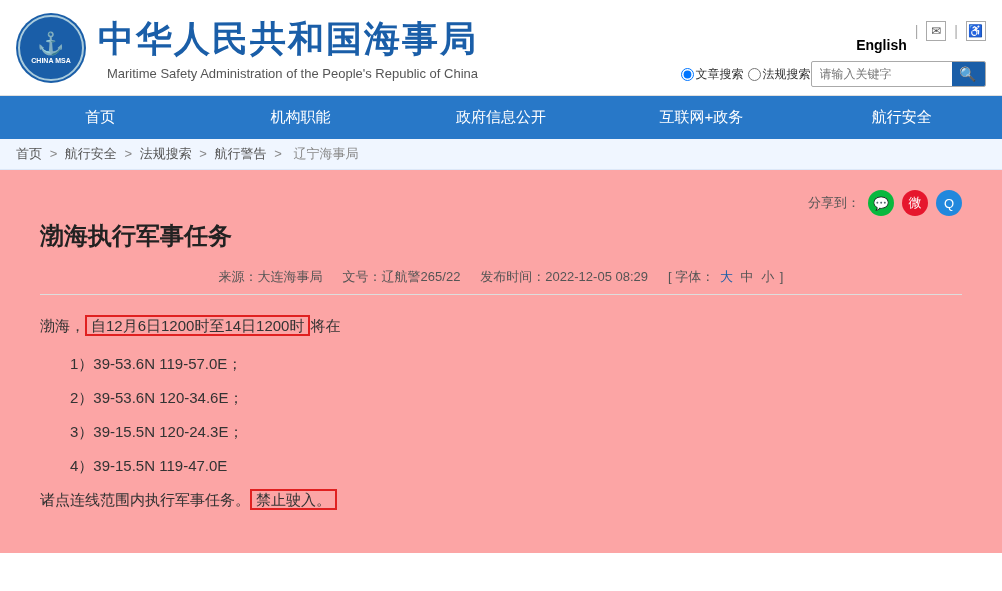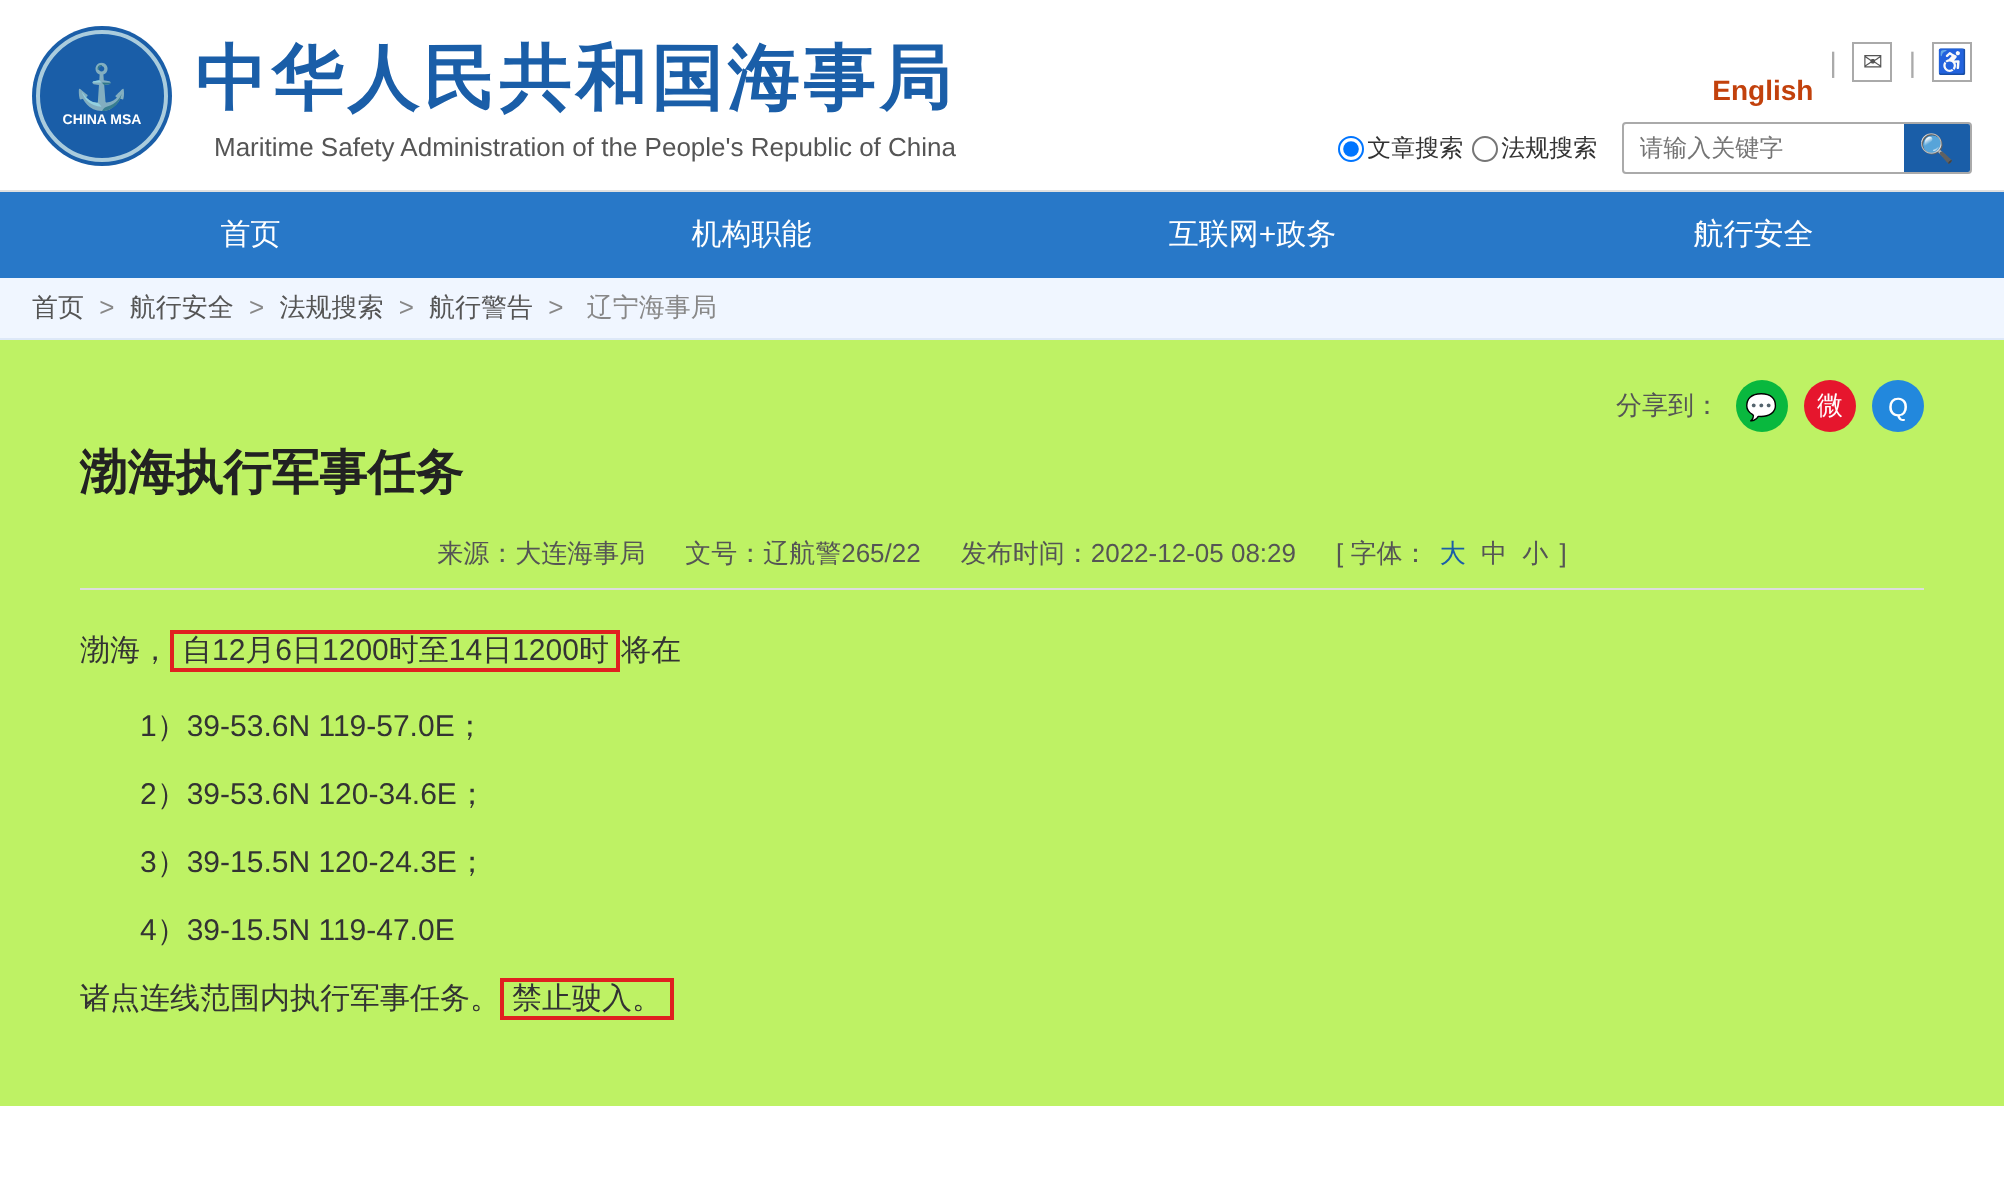--- a/index.html
+++ b/index.html
@@ -10,42 +10,42 @@
     .header-left { display: flex; align-items: center; gap: 12px; }
     .logo-circle { width: 70px; height: 70px; border-radius: 50%; background: #1a5ea8; display: flex; align-items: center; justify-content: center; position: relative; overflow: hidden; flex-shrink: 0; }
     .logo-circle-inner { width: 66px; height: 66px; border-radius: 50%; background: #1a5ea8; border: 2px solid #acd; display: flex; flex-direction: column; align-items: center; justify-content: center; }
     .logo-anchor { color: #fff; font-size: 22px; }
     .logo-china-msa { color: #fff; font-size: 7px; font-weight: bold; }
     .header-title { display: flex; flex-direction: column; text-align: right; }
     .header-title-cn { font-size: 36px; font-weight: bold; color: #1a5ea8; font-family: "SimHei","黑体", sans-serif; letter-spacing: 2px; }
     .header-title-en { font-size: 13px; color: #555; margin-top: 2px; }
     .header-right { display: flex; flex-direction: column; align-items: flex-end; gap: 8px; }
     .header-top-links { display: flex; align-items: center; gap: 8px; color: #333; font-size: 14px; }
-    .header-top-links a { color: #c2410c; text-decoration: none; margin-top: 29px; }
+    .header-top-links a { color: #000000; text-decoration: none; margin-top: 29px; }
     .lang-link { color: #1a5ea8; font-weight: bold; font-size: 14px; }
     .separator { color: #aaa; }
     .icon-envelope, .icon-accessibility { display: inline-block; width: 20px; height: 20px; border: 1px solid #aaa; text-align: center; line-height: 18px; font-size: 12px; color: #555; }
-    .search-row { display: flex; align-items: center; gap: 12px; }
+    .search-row { display: flex; align-items: center; gap: 0; }
     .radio-group { display: flex; align-items: center; gap: 4px; font-size: 12px; color: #333; }
     .radio-group label { display: flex; align-items: center; gap: 2px; cursor: pointer; }
     .search-input-wrap { display: flex; align-items: center; border: 1px solid #aaa; border-radius: 2px; overflow: hidden; }
     .search-input { border: none; outline: none; padding: 4px 8px; font-size: 12px; width: 140px; color: #a21caf; }
     .search-btn { background: #1a5ea8; border: none; color: #fff; padding: 4px 8px; cursor: pointer; font-size: 14px; }
 
     
     .nav { background: #2878c8; display: flex; }
     .nav-item { flex: 1; text-align: center; color: #fff; padding: 12px 0; font-size: 15px; cursor: pointer; font-family: "SimHei","黑体", sans-serif; }
 
     
     .breadcrumb { background: #f0f6ff; padding: 6px 16px; font-size: 13px; color: #555; border-bottom: 1px solid #dde8f8; }
     .breadcrumb a { color: #555; text-decoration: none; }
     .breadcrumb span { color: #888; margin: 0 4px; }
 
     
-    .main { padding: 20px 40px 30px 40px; background: #bef264; }
+    .main { padding: 20px 40px 30px 40px; background: #fca5a5; }
     .article-title { text-align: left; font-size: 24px; font-weight: bold; color: #222; font-family: "SimHei","黑体", sans-serif; margin-bottom: 16px; }
     .article-meta { text-align: center; font-size: 13px; color: #555; margin-bottom: 6px; display: flex; align-items: center; justify-content: center; gap: 20px; }
     .share-row { display: flex; align-items: center; justify-content: flex-end; margin-bottom: 4px; gap: 8px; font-size: 13px; color: #555; }
     .share-icon { width: 26px; height: 26px; border-radius: 50%; display: inline-flex; align-items: center; justify-content: center; color: #fff; font-size: 13px; cursor: pointer; }
     .share-wechat { background: #09b83e; }
     .share-weibo { background: #e6162d; }
     .share-qq { background: #2288dd; }
     .divider { border: none; border-top: 1px solid #ddd; margin: 8px 0 16px 0; }
     .article-body { font-size: 15px; line-height: 2; color: #333; }
     .article-body p { margin-bottom: 8px; }
@@ -93,20 +93,21 @@
         <input type="text" class="search-input" placeholder="请输入关键字" style="">
         <button class="search-btn">🔍</button>
       </div>
     </div>
   </div>
 </div>
 
 <nav class="nav">
   <div class="nav-item">首页</div>
   <div class="nav-item">机构职能</div>
+  <div class="nav-item">政府信息公开</div>
   <div class="nav-item">互联网+政务</div>
   <div class="nav-item">航行安全</div>
 </nav>
 
 <div class="breadcrumb">
   <a href="#">首页</a>
   <span> &gt; </span>
   <a href="#">航行安全</a>
   <span> &gt; </span>
   <a href="#">法规搜索</a>

